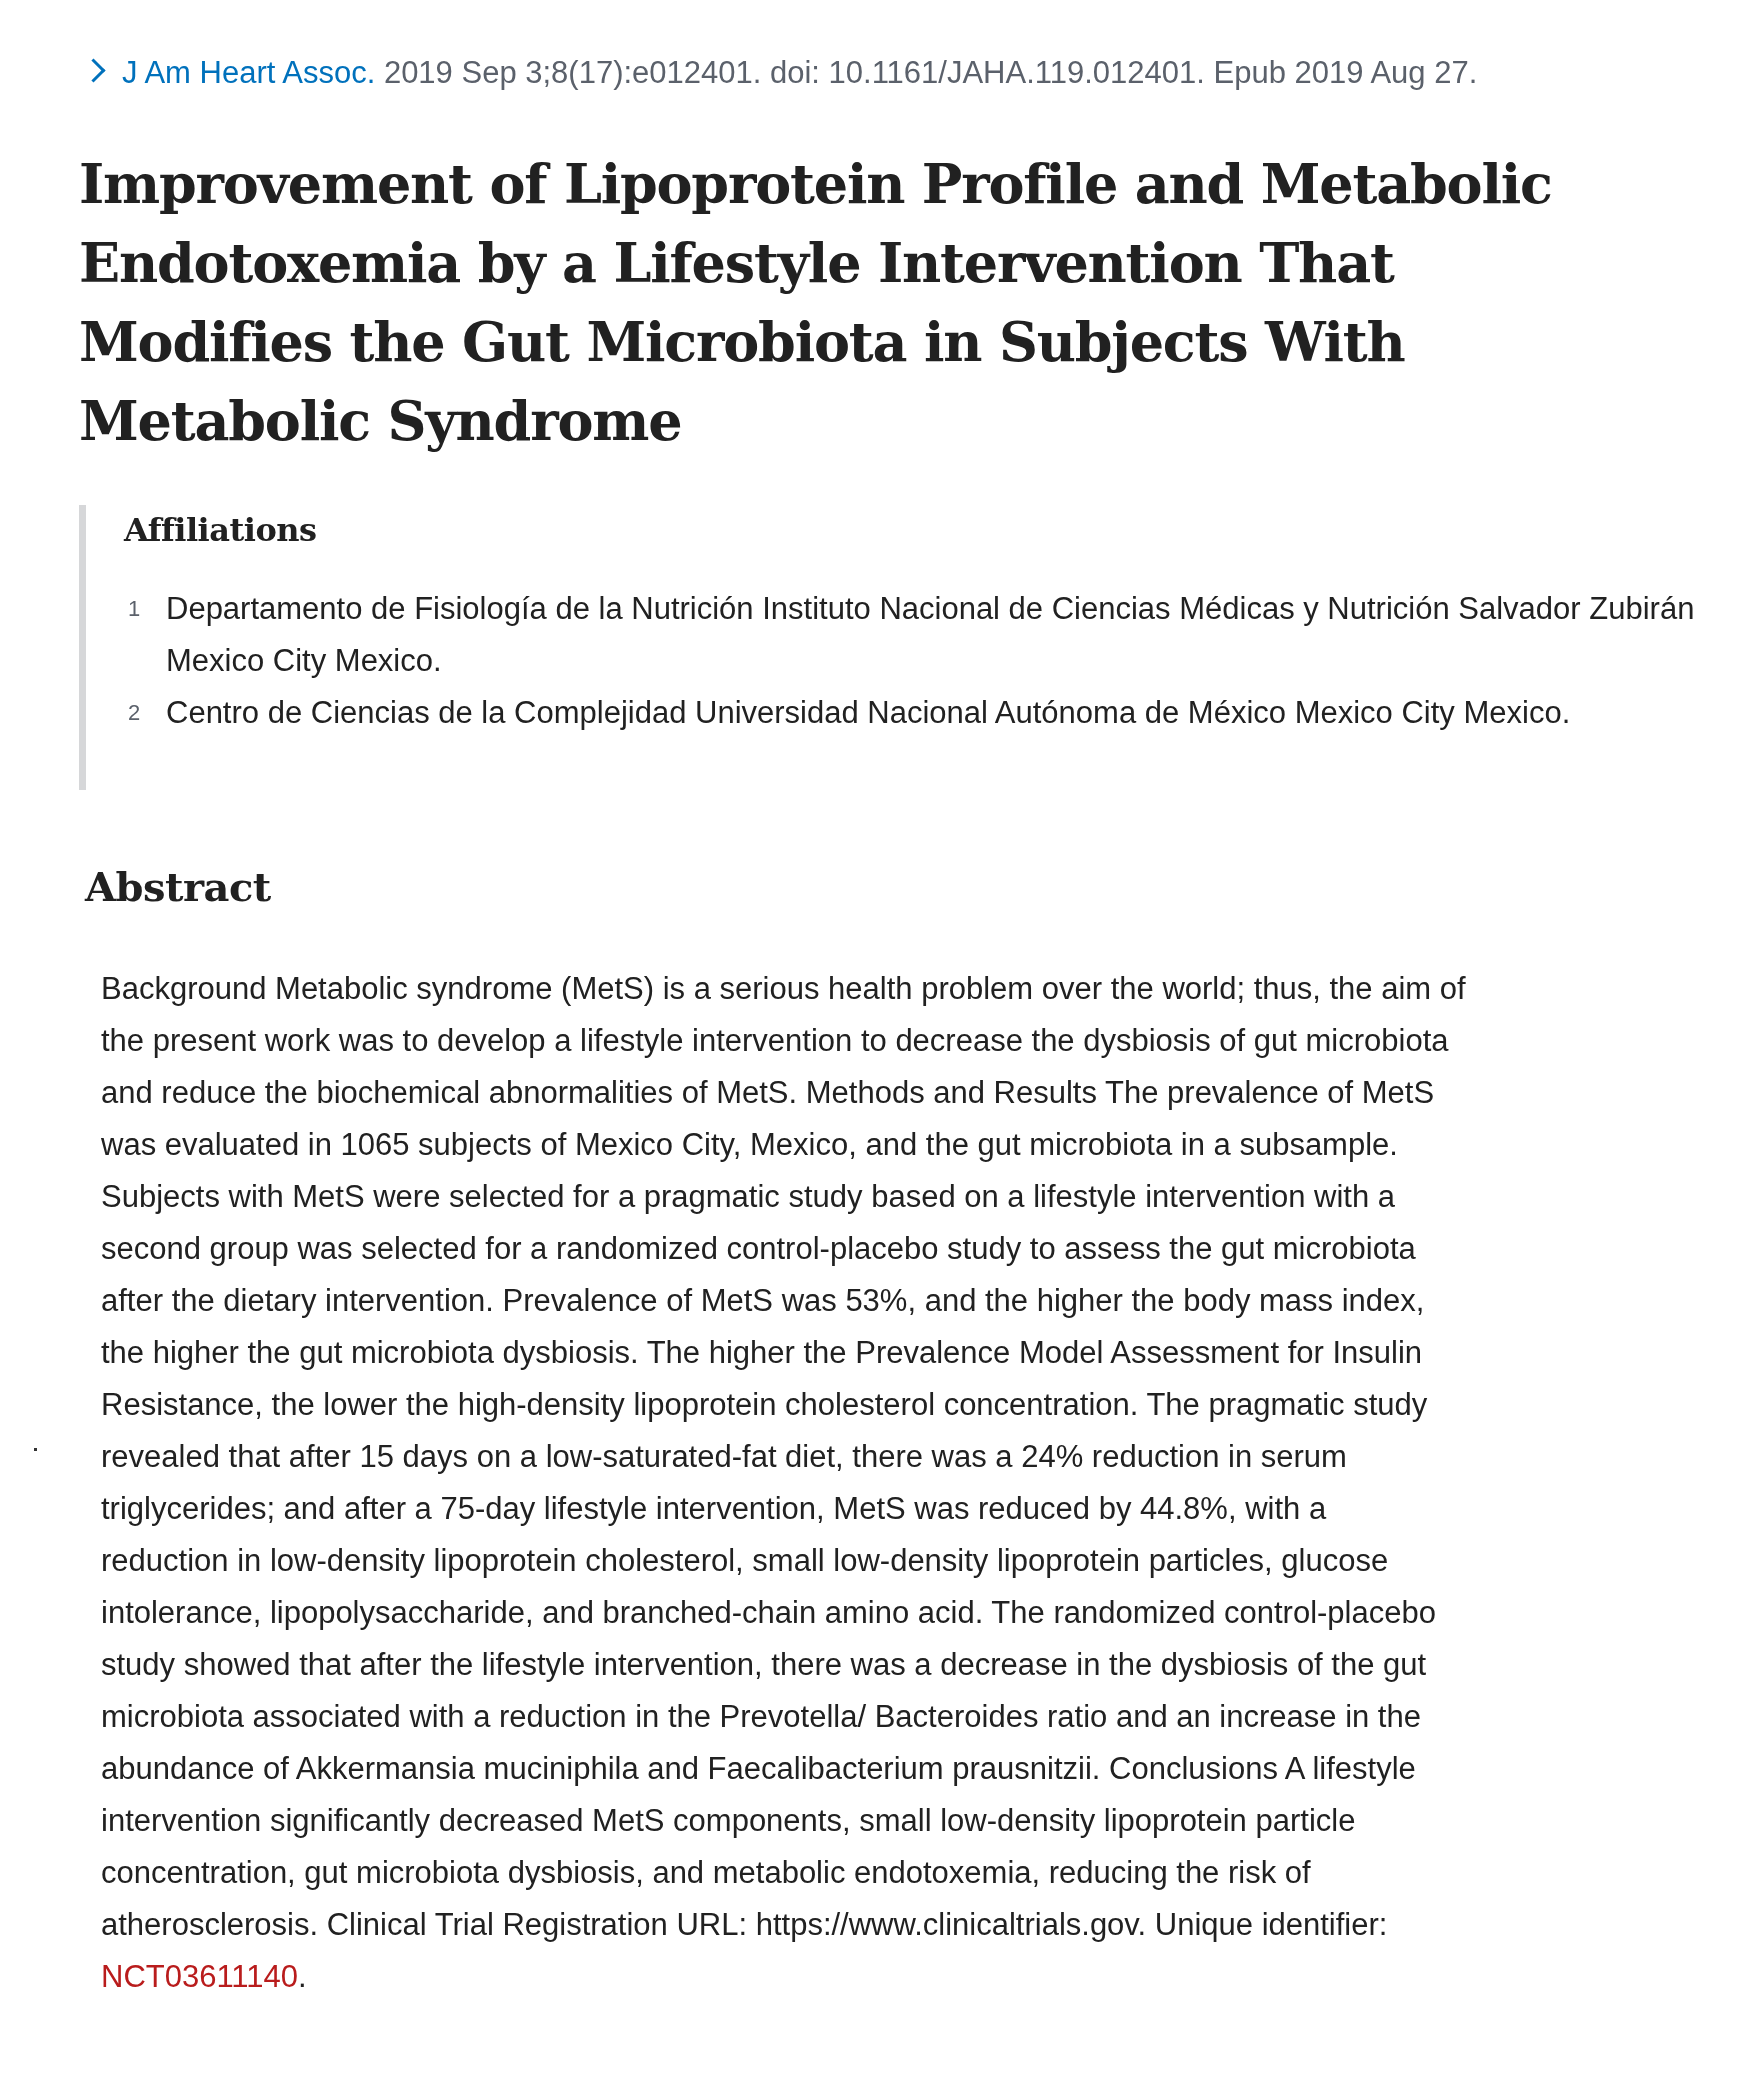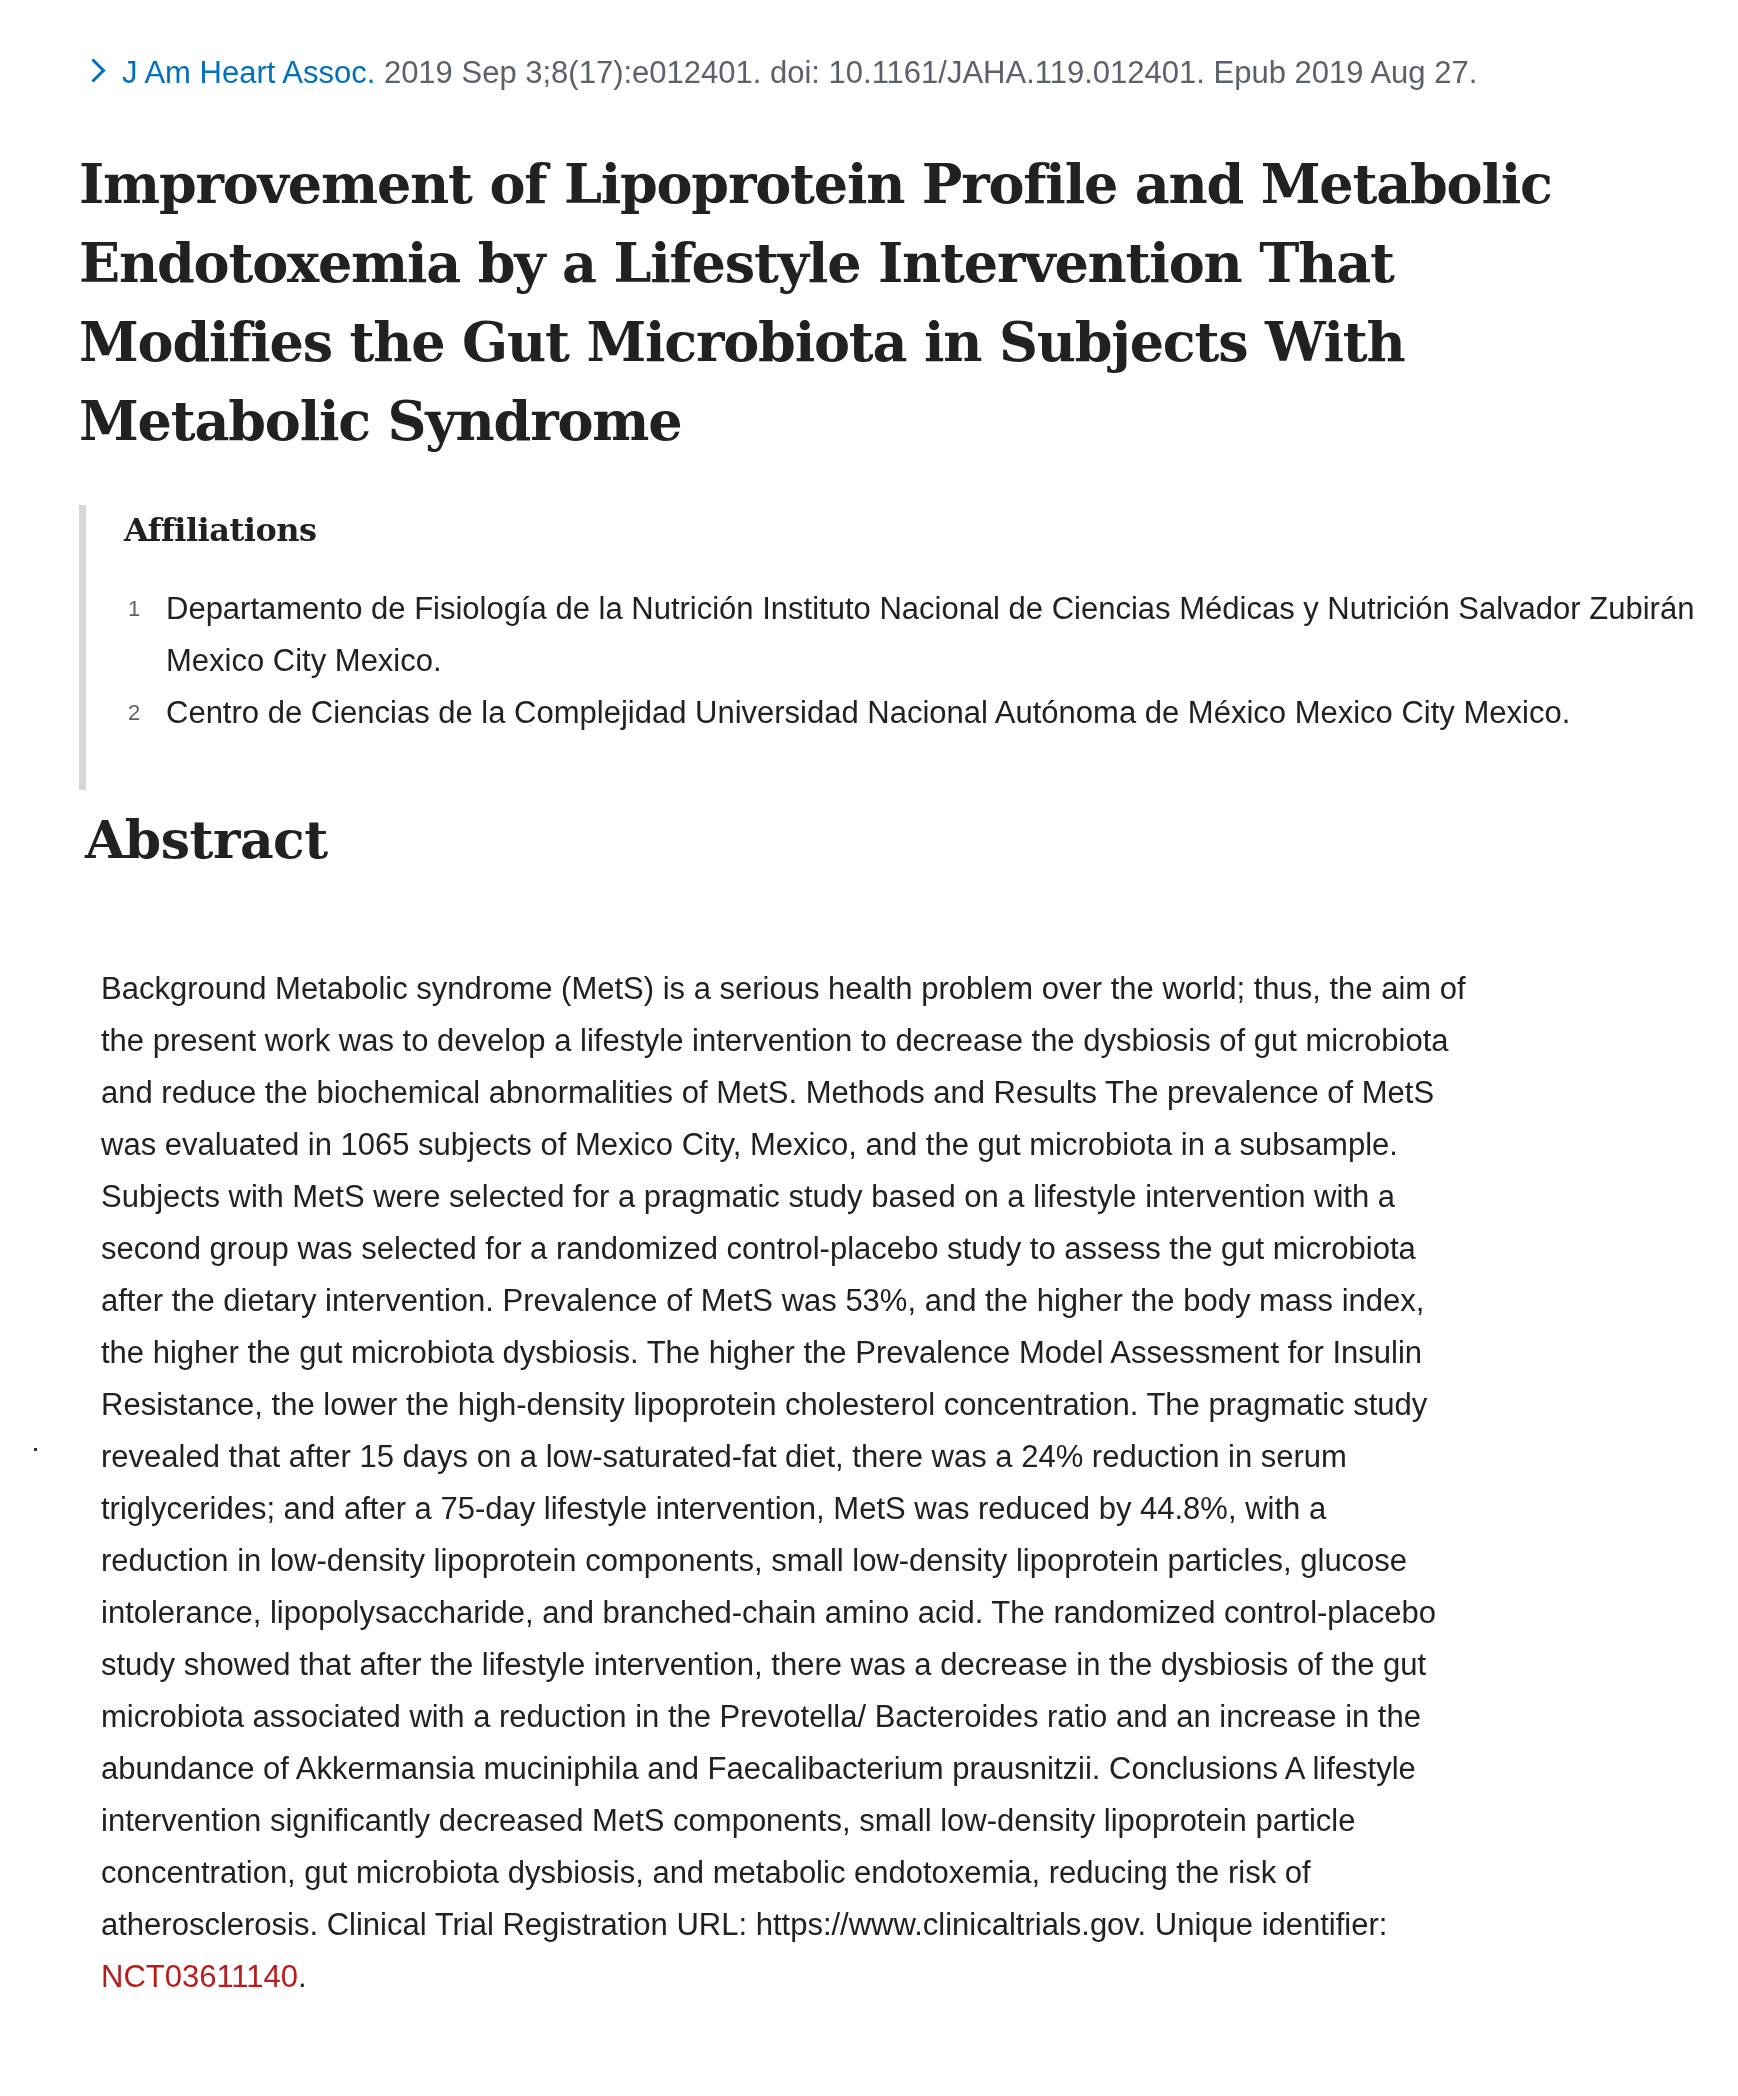--- a/index.html
+++ b/index.html
@@ -94,26 +94,26 @@
     color: #5b616b;
     text-align: left;
     padding-left: 4px;
   }
   .aff-text {
     flex: 1;
     color: #212121;
   }
   .abstract-title {
     position: absolute;
-    top: 812px;
+    top: 859px;
     left: 0;
     margin: 0;
     font-family: "DejaVu Serif", "Liberation Serif", serif;
     font-weight: bold;
-    font-size: 52px;
+    font-size: 40px;
     line-height: 55px;
     color: #212121;
     letter-spacing: -0.5px;
   }
   .abstract-body {
     position: absolute;
     top: 947px;
     left: 0;
     width: 1584px;
     font-size: 31px;
@@ -176,21 +176,21 @@
     <span class="abstract-line">the present work was to develop a lifestyle intervention to decrease the dysbiosis of gut microbiota</span>
     <span class="abstract-line">and reduce the biochemical abnormalities of MetS. Methods and Results The prevalence of MetS</span>
     <span class="abstract-line">was evaluated in 1065 subjects of Mexico City, Mexico, and the gut microbiota in a subsample.</span>
     <span class="abstract-line">Subjects with MetS were selected for a pragmatic study based on a lifestyle intervention with a</span>
     <span class="abstract-line">second group was selected for a randomized control-placebo study to assess the gut microbiota</span>
     <span class="abstract-line">after the dietary intervention. Prevalence of MetS was 53%, and the higher the body mass index,</span>
     <span class="abstract-line">the higher the gut microbiota dysbiosis. The higher the Prevalence Model Assessment for Insulin</span>
     <span class="abstract-line">Resistance, the lower the high-density lipoprotein cholesterol concentration. The pragmatic study</span>
     <span class="abstract-line">revealed that after 15 days on a low-saturated-fat diet, there was a 24% reduction in serum</span>
     <span class="abstract-line">triglycerides; and after a 75-day lifestyle intervention, MetS was reduced by 44.8%, with a</span>
-    <span class="abstract-line">reduction in low-density lipoprotein components, small low-density lipoprotein particles, glucose</span>
+    <span class="abstract-line">reduction in low-density lipoprotein cholesterol, small low-density lipoprotein particles, glucose</span>
     <span class="abstract-line">intolerance, lipopolysaccharide, and branched-chain amino acid. The randomized control-placebo</span>
     <span class="abstract-line">study showed that after the lifestyle intervention, there was a decrease in the dysbiosis of the gut</span>
     <span class="abstract-line">microbiota associated with a reduction in the Prevotella/ Bacteroides ratio and an increase in the</span>
     <span class="abstract-line">abundance of Akkermansia muciniphila and Faecalibacterium prausnitzii. Conclusions A lifestyle</span>
     <span class="abstract-line">intervention significantly decreased MetS components, small low-density lipoprotein particle</span>
     <span class="abstract-line">concentration, gut microbiota dysbiosis, and metabolic endotoxemia, reducing the risk of</span>
     <span class="abstract-line">atherosclerosis. Clinical Trial Registration URL: https://www.clinicaltrials.gov. Unique identifier:</span>
     <span class="abstract-line"><a class="nct-link" href="#">NCT03611140</a><span>.</span></span>
   </div>
 </div>

